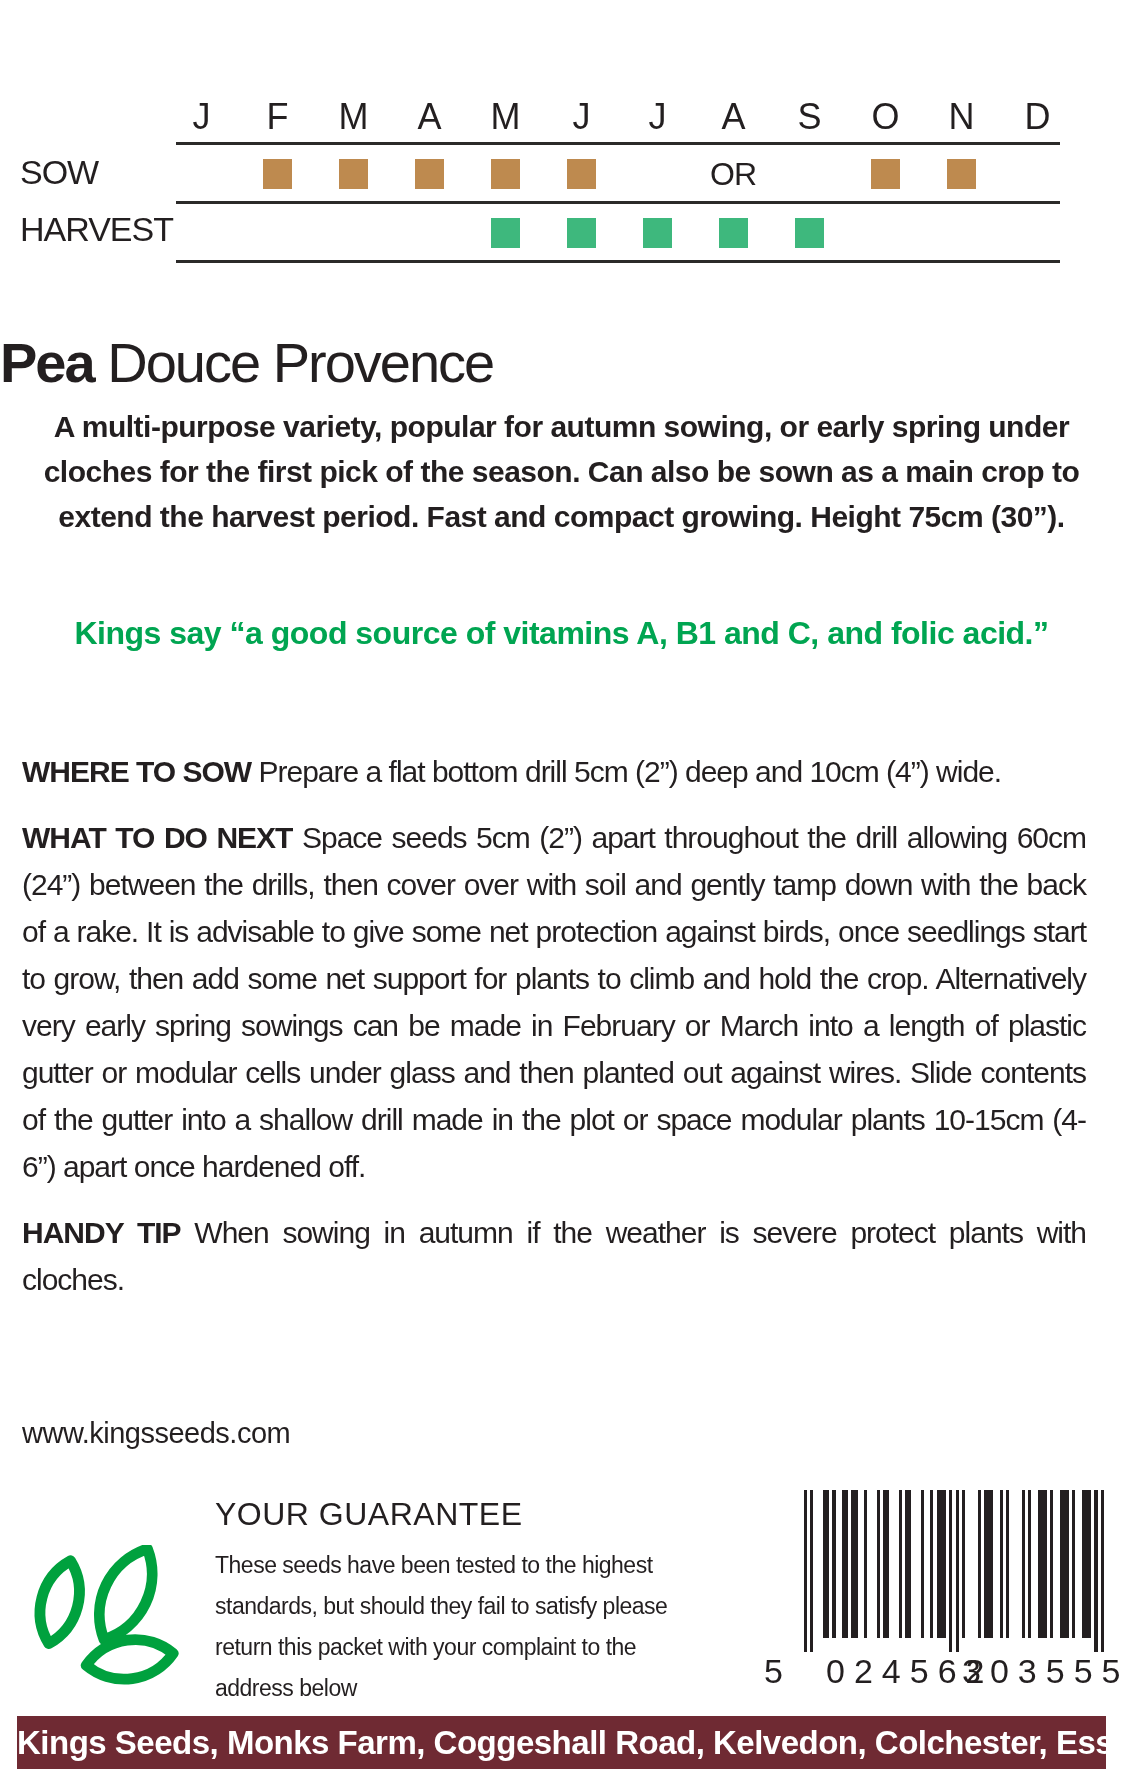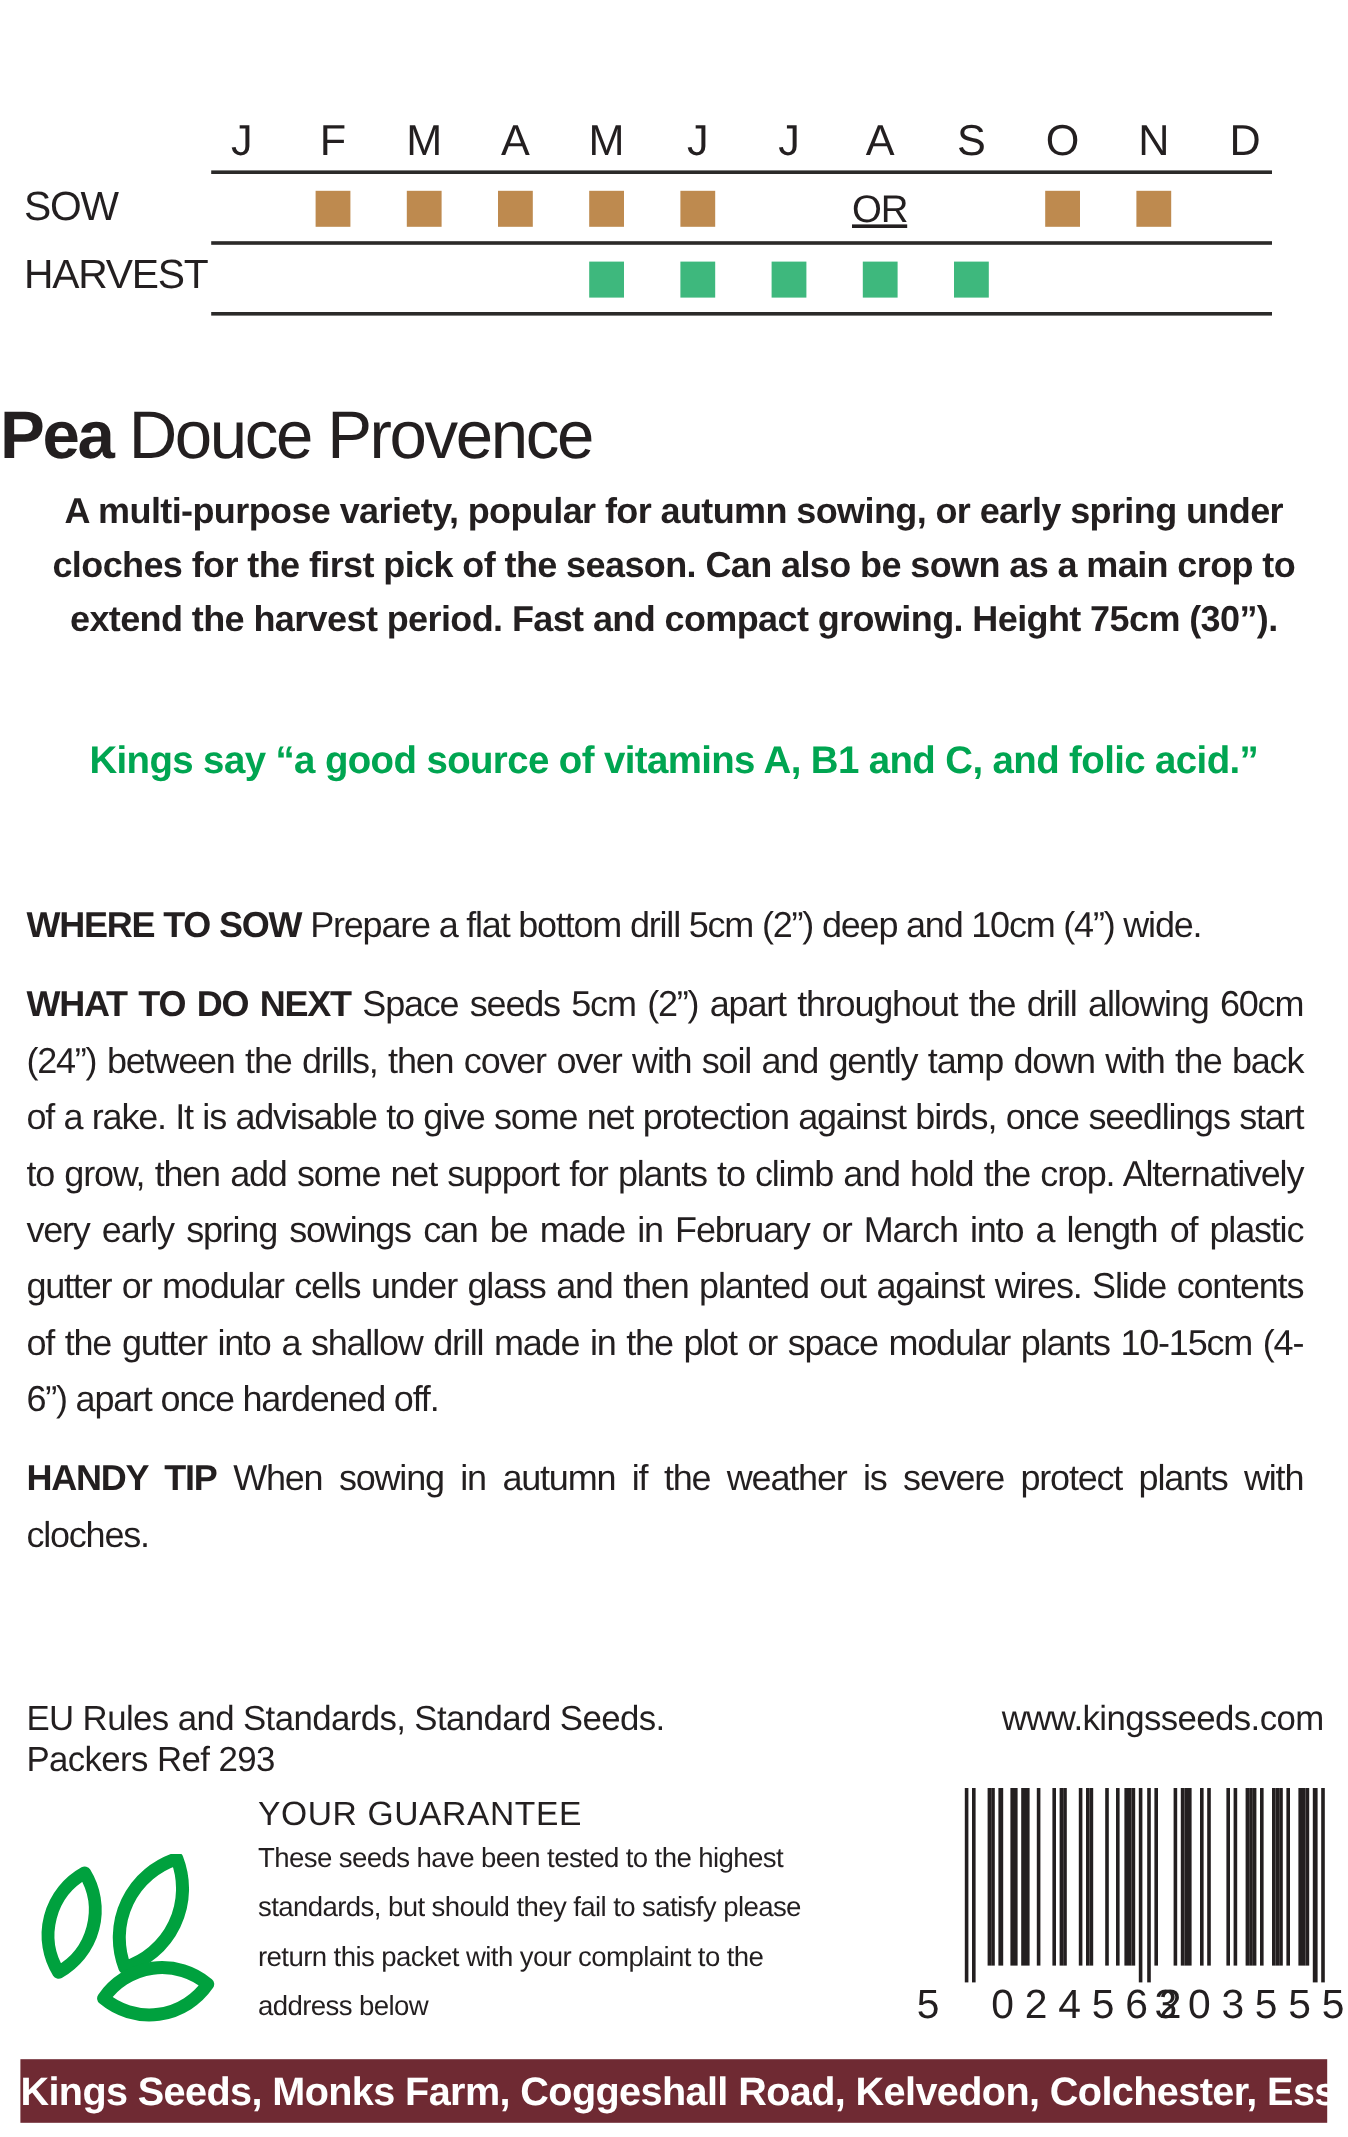--- a/index.html
+++ b/index.html
@@ -13,21 +13,21 @@
   .cal-grid { position:absolute; left:163px; width:912px; display:grid; grid-template-columns:repeat(12,76px); }
   .cal-months { top:96px; height:40px; align-items:end; justify-items:center;
                 font-size:36px; letter-spacing:-1px; }
   .cal-row { height:56px; align-items:center; justify-items:center; }
   .cal-sow { top:146px; } .cal-harvest { top:205px; }
   .cal-line { position:absolute; left:176px; width:884px; height:3px; background:#2b2a29; }
   .l1 { top:142px; } .l2 { top:201px; } .l3 { top:260px; }
   .sq { width:29px; height:30px; place-self:center; }
   .sq.sow { background:var(--sow-square,#be8a4f); }
   .sq.harvest { background:var(--harvest-square,#3eb87d); }
-  .or { font-size:32px; letter-spacing:-1px; place-self:center;text-decoration:underline; }
+  .or { font-size:32px; letter-spacing:-1px; place-self:center; }
   .cal-label { position:absolute; left:20px; font-size:34px; letter-spacing:-1px; }
   .lab-sow { top:153px; } .lab-harvest { top:210px; }
 
   
   .title { position:absolute; top:330px; left:0; width:100%; 
            font-size:56px; font-weight:normal; letter-spacing:-2px; margin:0; }
   .title b { letter-spacing:-2px; }
   .description { position:absolute; top:404px; left:40px; width:1043px; text-align:center;
                  font-weight:bold; font-size:30px; line-height:45px; letter-spacing:-0.5px; margin:0; }
   .kings-say { position:absolute; top:615px; left:0; width:100%; text-align:center;
@@ -44,21 +44,21 @@
   .sections p b { letter-spacing:-1px; }
 
   
   .footer-row { position:absolute; top:1416px; left:22px; width:1081px;
                 display:flex; justify-content:space-between; align-items:flex-start;
                 font-size:29px; line-height:34px; letter-spacing:-0.5px; }
 
   
   .leaf-logo { position:absolute; left:25px; top:1545px; }
   .guarantee { position:absolute; left:215px; top:1496px; width:470px; }
-  .guarantee-title { font-size:28px; letter-spacing:0.5px; }
+  .guarantee-title { font-size:32px; letter-spacing:0.5px; margin-bottom:12px; }
   .guarantee-body { font-size:23px; line-height:41px; letter-spacing:-0.5px; }
 
   
   .barcode { position:absolute; left:804px; top:1490px; width:300px; }
   .bc-bars { display:flex; align-items:flex-start; height:162px; }
   .bc-bars i { display:block; }
   .bc-digits { position:relative; height:40px; font-size:34px; }
   .bc-digits span { position:absolute; top:0; letter-spacing:9px; white-space:nowrap; }
   .bc-d0 { left:-40px; } .bc-d1 { left:22px; } .bc-d2 { left:158px; }
 
@@ -130,24 +130,20 @@
   <div class="kings-say">Kings say “a good source of vitamins A, B1 and C, and folic acid.”</div>
 
 
   <div class="sections">
     <p><b>WHERE TO SOW</b><span> Prepare a flat bottom drill 5cm (2”) deep and 10cm (4”) wide.</span></p>
     <p><b>WHAT TO DO NEXT</b><span> Space seeds 5cm (2”) apart throughout the drill allowing 60cm (24”) between the drills, then cover over with soil and gently tamp down with the back of a rake. It is advisable to give some net protection against birds, once seedlings start to grow, then add some net support for plants to climb and hold the crop. Alternatively very early spring sowings can be made in February or March into a length of plastic gutter or modular cells under glass and then planted out against wires. Slide contents of the gutter into a shallow drill made in the plot or space modular plants 10-15cm (4-6”) apart once hardened off.</span></p>
     <p><b>HANDY TIP</b><span> When sowing in autumn if the weather is severe protect plants with cloches.</span></p>
   </div>
 
   <div class="footer-row">
-    <div>
-      <div>EU Rules and Standards, Standard Seeds.</div>
-      <div>Packers Ref 293</div>
-    </div>
     <div>www.kingsseeds.com</div>
   </div>
 
   <svg class="leaf-logo" width="168" height="140" viewBox="0 0 170 142">
     <g fill="#ffffff" stroke="#00A13E" stroke-width="11" stroke-linejoin="round">
       <path d="M24,100 A60,60 0 0 1 46,16 A60,60 0 0 1 24,100 Z"></path>
       <path d="M80,96 A70,70 0 0 1 124,4 A70,70 0 0 1 80,96 Z"></path>
       <path d="M62,122 A60,60 0 0 1 150,110 A60,60 0 0 1 62,122 Z"></path>
     </g>
   </svg>

